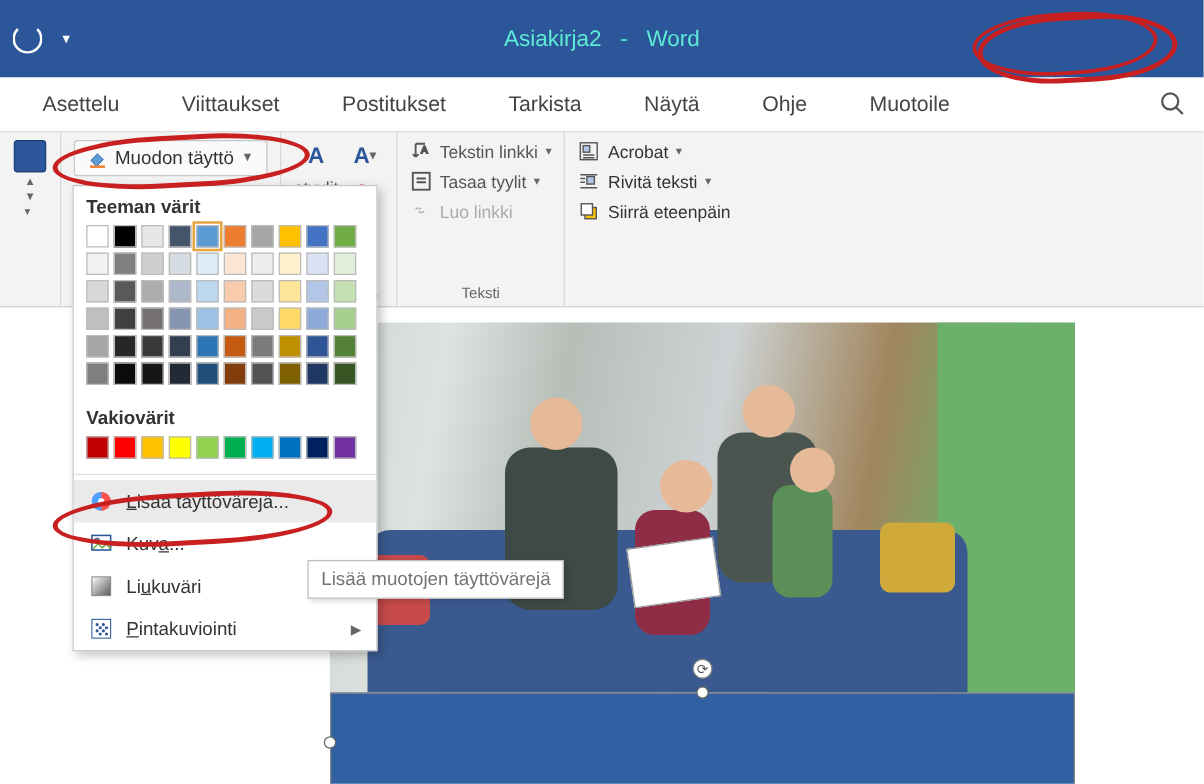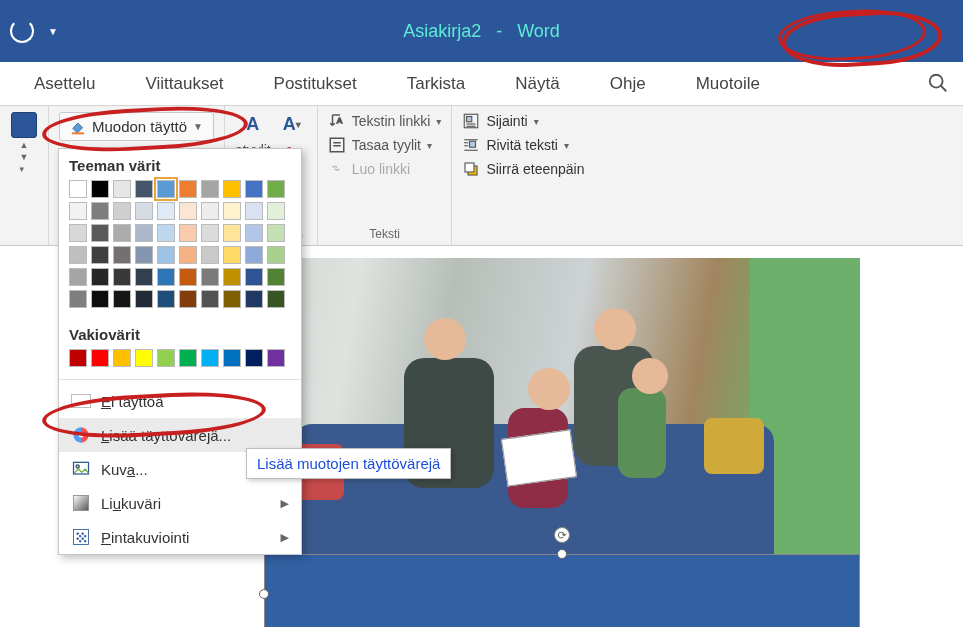--- a/index.html
+++ b/index.html
@@ -60,21 +60,21 @@
 .color-popup .swatch { width:18px; height:18px; border:1px solid #bbb; }
 .color-popup .swatch.selected { outline:2px solid #e8a33d; outline-offset:1px; }
 .color-popup .menu-item { display:flex; align-items:center; gap:10px; padding:7px 12px; font-size:15px; color:#333; }
 .color-popup .menu-item:hover, .color-popup .menu-item.hover { background:#eaeaea; }
 .color-popup .menu-item .u { text-decoration: underline; }
 .color-popup .sep { height:1px; background:#e0e0e0; margin:4px 0; }
 .color-popup .menu-arrow { margin-left:auto; font-size:11px; color:#666; }
 .color-popup .mi-icon { width:20px; height:20px; display:inline-flex; align-items:center; justify-content:center; }
 
 
-.tooltip { position:absolute; left:246px; top:448px; background:#fff; border:1px solid #bdbdbd; padding:6px 10px; font-size:15px; color:#1d4ed8; z-index:40; box-shadow:2px 2px 5px rgba(0,0,0,.2); }
+.tooltip { position:absolute; left:246px; top:448px; background:#fff; border:1px solid #bdbdbd; padding:6px 10px; font-size:15px; color:#737373; z-index:40; box-shadow:2px 2px 5px rgba(0,0,0,.2); }
 
 
 .doc-area { position:absolute; left:0; top:246px; right:0; bottom:0; background:#fff; }
 .photo { position:absolute; left:264px; top:12px; width:596px; height:296px; background:linear-gradient(100deg,#cfd6d2 0%, #dfe3e0 15%, #b7beb8 30%, #cdd3d4 50%, #a1855e 70%, #6db06b 85%, #e2e2e2 100%); overflow:hidden; }
 
 .photo .couch { position:absolute; left:30px; bottom:0; width:480px; height:130px; background:#3a5a8f; border-radius:18px 18px 0 0; }
 .photo .pillow { position:absolute; width:60px; height:56px; border-radius:8px; }
 .photo .p1 { left:20px; bottom:54px; background:#c74a4a; }
 .photo .p2 { left:440px; bottom:80px; background:#cfa93a; }
 .photo .head { width:42px; height:42px; border-radius:50%; background:#e6b998; position:absolute; }
@@ -232,21 +232,21 @@
     <div class="asettelu-col">
       <div class="asettelu-row">
         <span class="small-icon">
           <svg width="20" height="20" viewBox="0 0 24 24" stroke="#555" fill="none" stroke-width="1.5">
               <rect x="3" y="3" width="18" height="18"></rect>
               <rect x="6" y="6" width="7" height="7" fill="#b4c6e7"></rect>
               <line x1="6" y1="16" x2="18" y2="16"></line>
               <line x1="6" y1="19" x2="18" y2="19"></line>
             </svg>
         </span>
-        <span>Sijainti</span>
+        <span>Acrobat</span>
           <span class="chev">▾</span>
       </div>
       <div class="asettelu-row">
         <span class="small-icon">
           <svg width="20" height="20" viewBox="0 0 24 24" stroke="#555" fill="none" stroke-width="1.5">
               <line x1="3" y1="5" x2="21" y2="5"></line>
               <line x1="3" y1="9" x2="8" y2="9"></line>
               <rect x="10" y="7" width="8" height="8" fill="#b4c6e7"></rect>
               <line x1="3" y1="13" x2="8" y2="13"></line>
               <line x1="3" y1="19" x2="21" y2="19"></line>
@@ -352,26 +352,20 @@
       <div class="swatch" style="background: rgb(255, 192, 0);"></div>
       <div class="swatch" style="background: rgb(255, 255, 0);"></div>
       <div class="swatch" style="background: rgb(146, 208, 80);"></div>
       <div class="swatch" style="background: rgb(0, 176, 80);"></div>
       <div class="swatch" style="background: rgb(0, 176, 240);"></div>
       <div class="swatch" style="background: rgb(0, 112, 192);"></div>
       <div class="swatch" style="background: rgb(0, 32, 96);"></div>
       <div class="swatch" style="background: rgb(112, 48, 160);"></div>
     </div>
   <div class="sep"></div>
-  <div class="menu-item">
-    <span class="mi-icon">
-        <span class="sw-nofill"></span>
-      </span>
-    <span><span class="u">E</span><span id="nf-rest">i täyttöä</span></span>
-  </div>
   <div class="menu-item hover">
     <span class="mi-icon">
       <svg width="20" height="20" viewBox="0 0 24 24">
           <circle cx="12" cy="12" r="9" fill="url(#g)"></circle>
           <defs>
             <radialGradient id="g">
               <stop offset="0%" stop-color="#fff"></stop>
               <stop offset="100%" stop-color="#888"></stop>
             </radialGradient>
           </defs>

